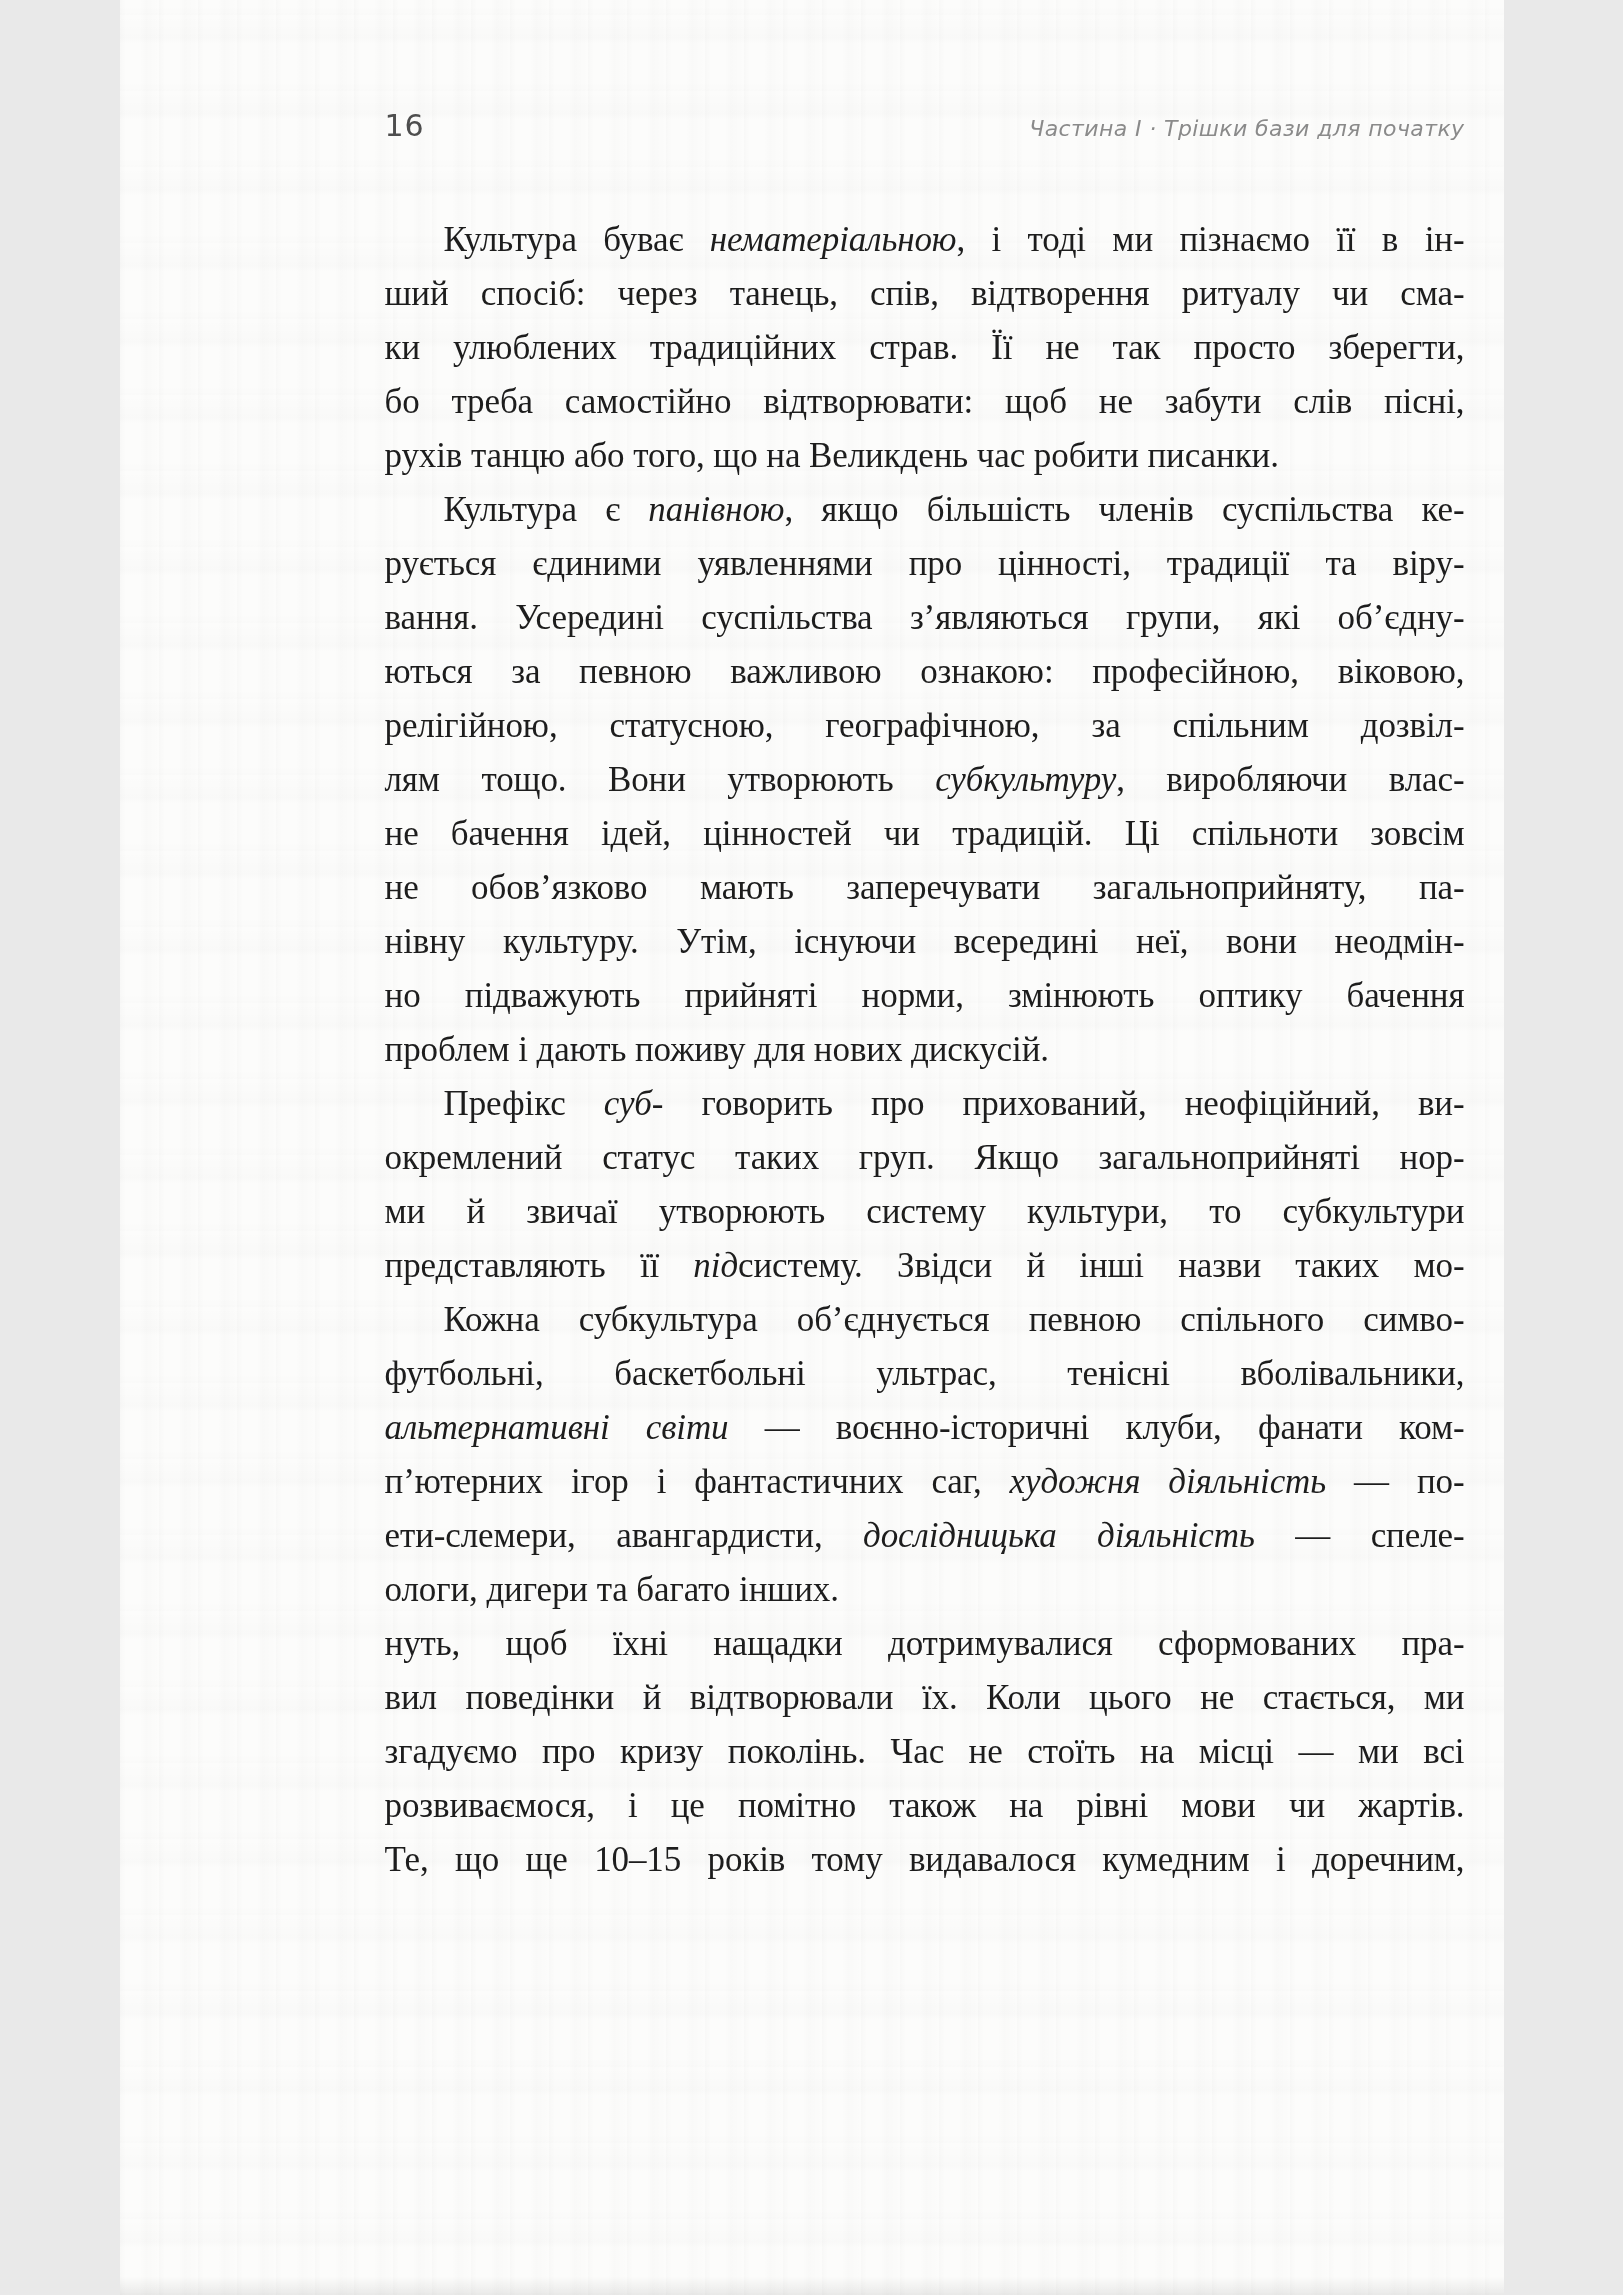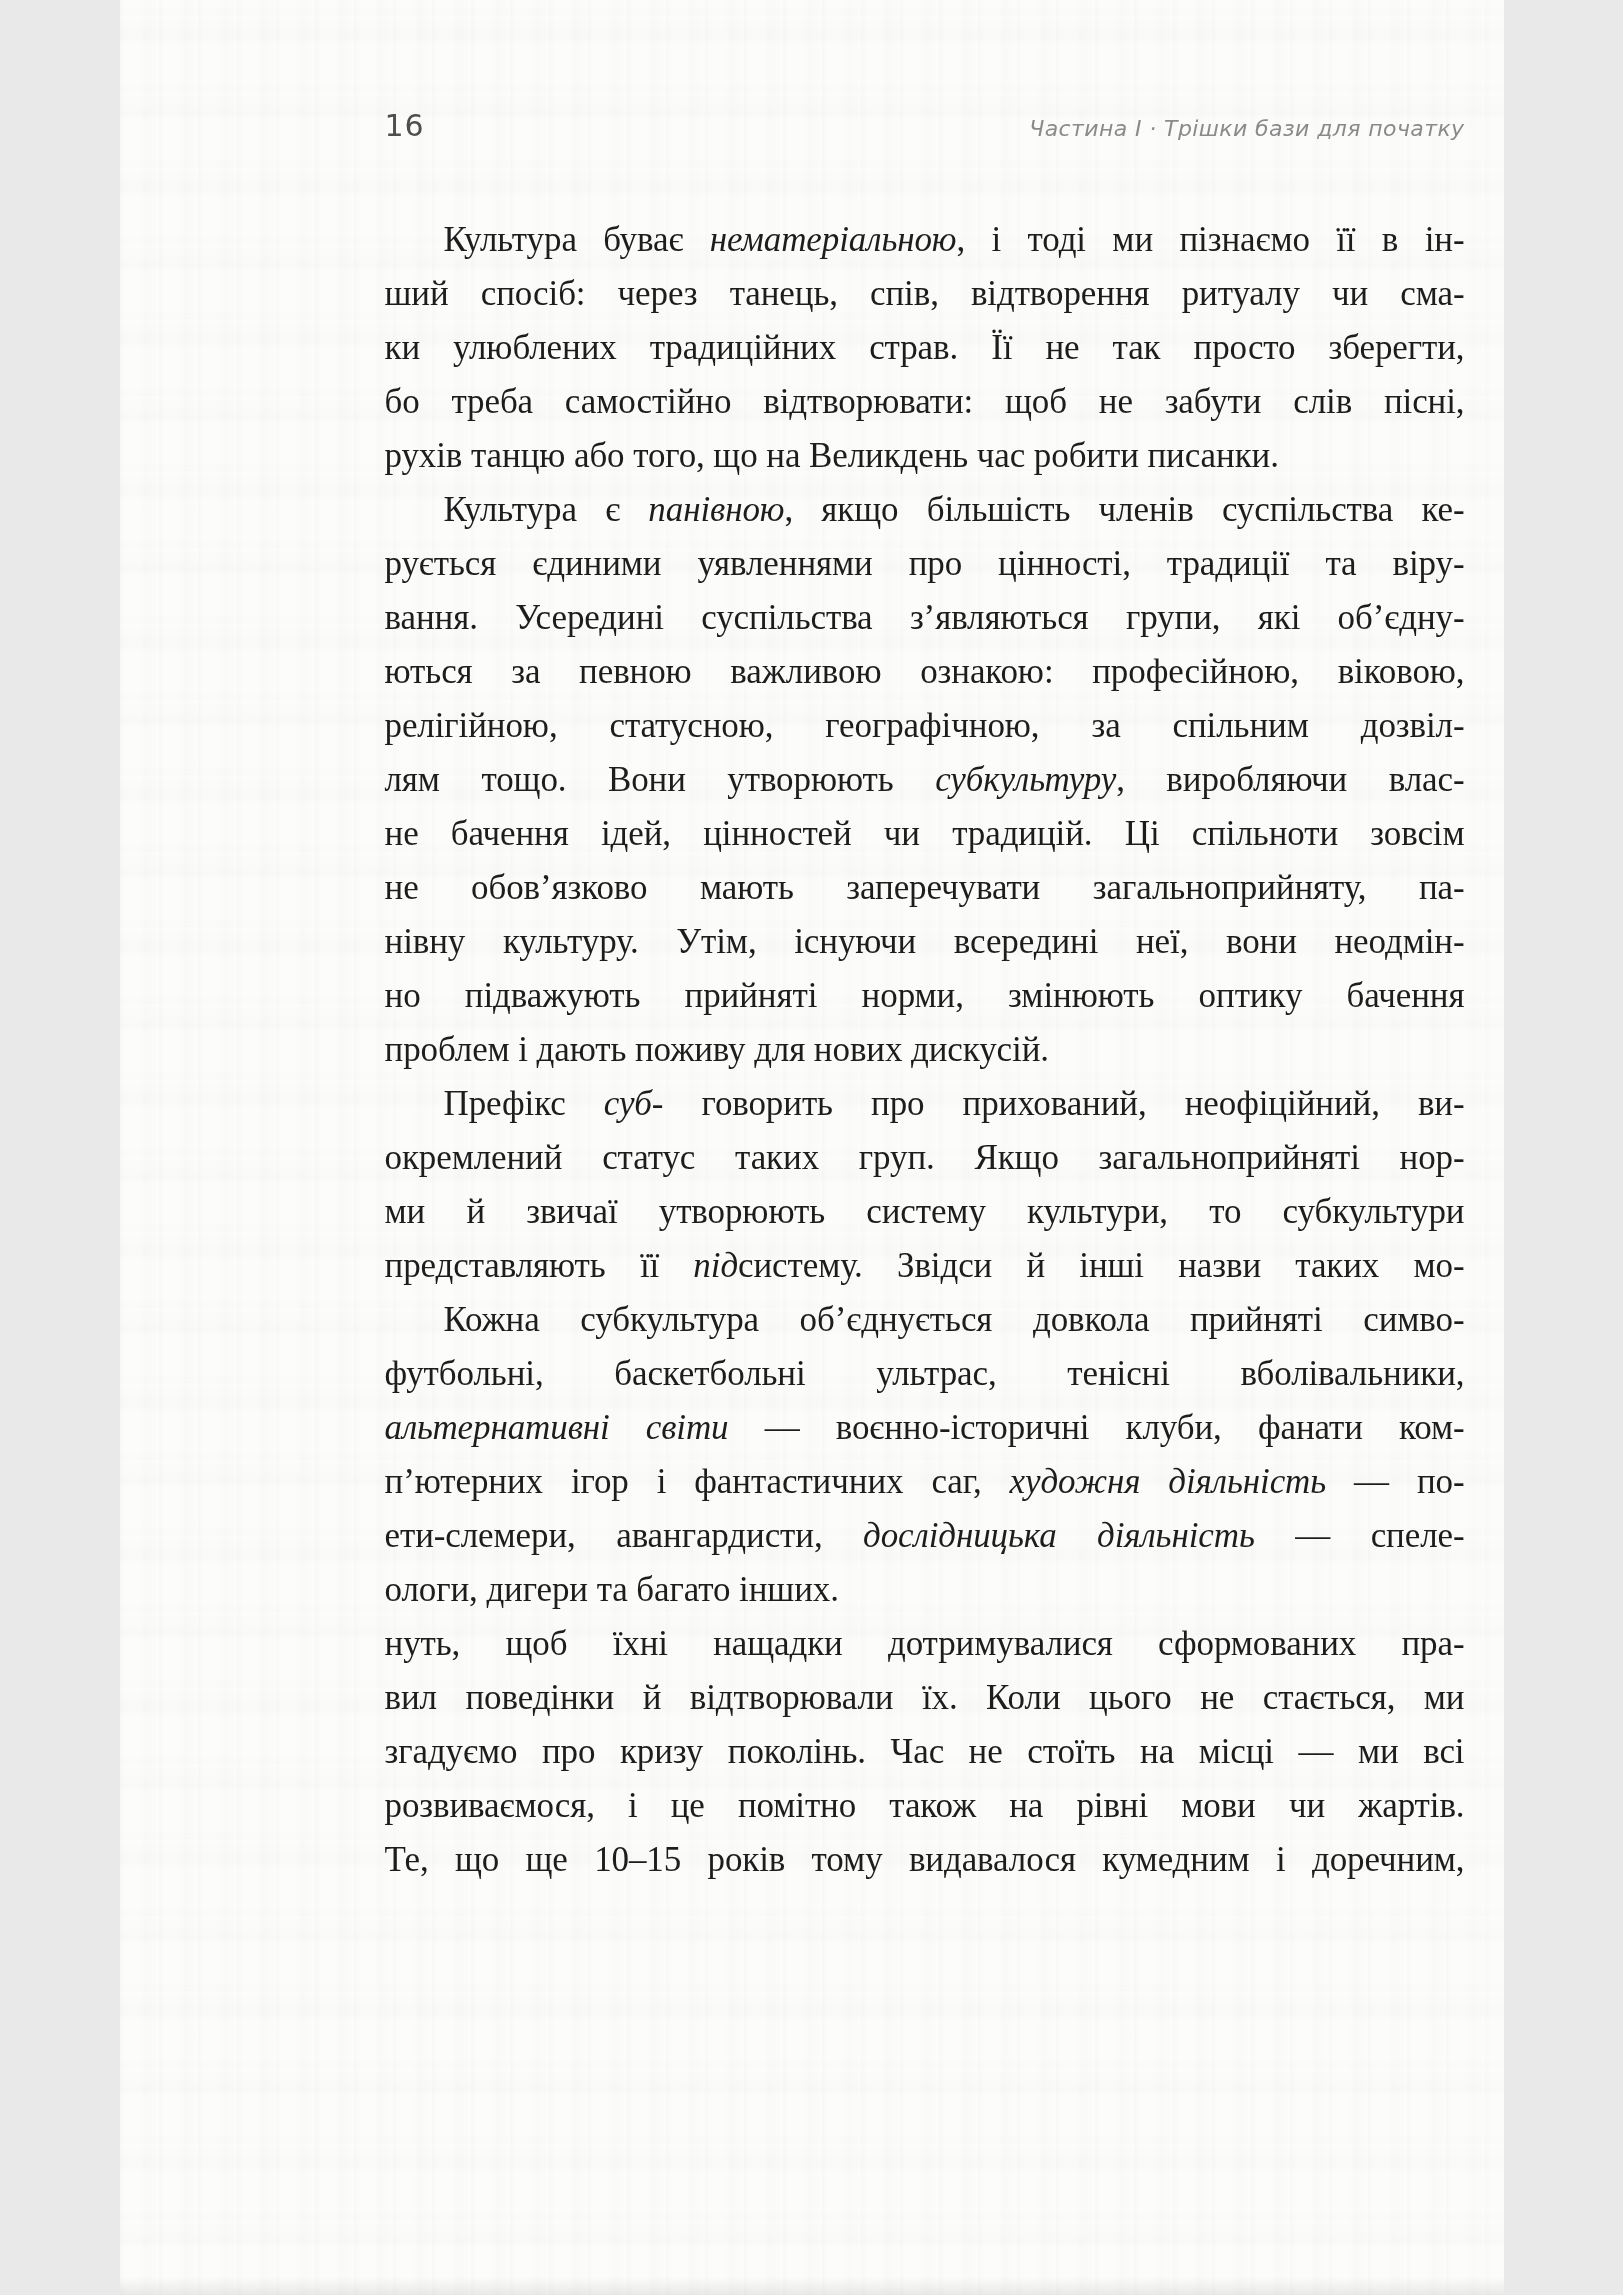--- a/index.html
+++ b/index.html
@@ -115,21 +115,21 @@
       <div class="line"><span>лям тощо. Вони утворюють </span><em>субкультуру</em><span>, виробляючи влас-</span></div>
       <div class="line"><span>не бачення ідей, цінностей чи традицій. Ці спільноти зовсім</span></div>
       <div class="line"><span>не обов’язково мають заперечувати загальноприйняту, па-</span></div>
       <div class="line"><span>нівну культуру. Утім, існуючи всередині неї, вони неодмін-</span></div>
       <div class="line"><span>но підважують прийняті норми, змінюють оптику бачення</span></div>
       <div class="line parend"><span>проблем і дають поживу для нових дискусій.</span></div>
       <div class="line indent"><span>Префікс </span><em>суб-</em><span> говорить про прихований, неофіційний, ви-</span></div>
       <div class="line"><span>окремлений статус таких груп. Якщо загальноприйняті нор-</span></div>
       <div class="line"><span>ми й звичаї утворюють систему культури, то субкультури</span></div>
       <div class="line"><span>представляють її </span><em>під</em><span>систему. Звідси й інші назви таких мо-</span></div>
-      <div class="line indent"><span>Кожна субкультура об’єднується довкола прийняті симво-</span></div>
+      <div class="line indent"><span>Кожна субкультура об’єднується певною спільного симво-</span></div>
       <div class="line"><span>футбольні, баскетбольні ультрас, тенісні вболівальники,</span></div>
       <div class="line"><em>альтернативні світи</em><span> — воєнно-історичні клуби, фанати ком-</span></div>
       <div class="line"><span>п’ютерних ігор і фантастичних саг, </span><em>художня діяльність</em><span> — по-</span></div>
       <div class="line"><span>ети-слемери, авангардисти, </span><em>дослідницька діяльність</em><span> — спеле-</span></div>
       <div class="line parend"><span>ологи, дигери та багато інших.</span></div>
       <div class="line"><span>нуть, щоб їхні нащадки дотримувалися сформованих пра-</span></div>
       <div class="line"><span>вил поведінки й відтворювали їх. Коли цього не стається, ми</span></div>
       <div class="line"><span>згадуємо про кризу поколінь. Час не стоїть на місці — ми всі</span></div>
       <div class="line"><span>розвиваємося, і це помітно також на рівні мови чи жартів.</span></div>
       <div class="line"><span>Те, що ще 10–15 років тому видавалося кумедним і доречним,</span></div>

